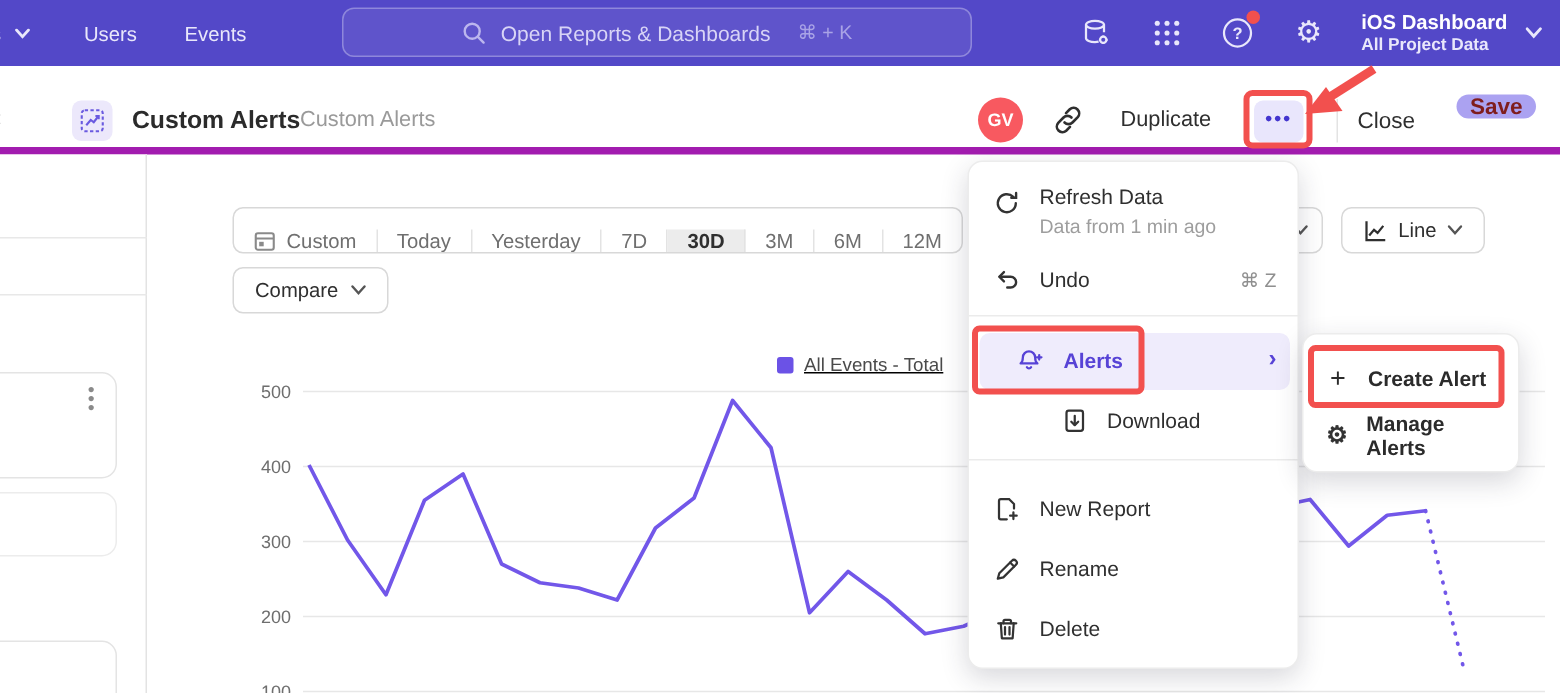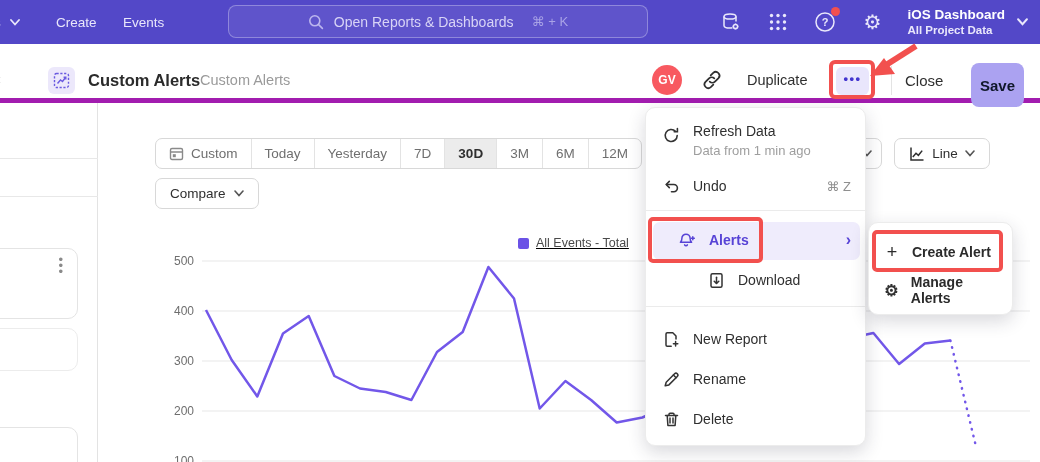--- a/index.html
+++ b/index.html
@@ -31,35 +31,35 @@
   .report-icon { position:absolute; left:48px; top:23px; width:27px; height:27px; border-radius:6px; background:#ece8fb; display:flex; align-items:center; justify-content:center; color:#6a5ae0; }
   .page-title { position:absolute; left:88px; top:20px; font-size:16.5px; font-weight:700; color:#2b2b2b; line-height:33px; }
   .breadcrumb { position:absolute; left:200px; top:20px; font-size:14.5px; color:#9a9a9a; line-height:33px; }
   .avatar { position:absolute; left:652px; top:21px; width:30px; height:30px; border-radius:50%; background:#f85960; color:#fff; font-size:12px; font-weight:700; display:flex; align-items:center; justify-content:center; cursor:pointer; }
   .link-btn { position:absolute; left:701px; top:25px; width:22px; height:22px; color:#2f2f2f; cursor:pointer; }
   .dup-btn { position:absolute; left:747px; top:20px; font-size:14.5px; font-weight:500; color:#2f2f2f; line-height:33px; cursor:pointer; }
   .more-btn { position:absolute; left:836px; top:23px; width:33px; height:28px; border-radius:6px; background:#e9e6fc; color:#4335cf; display:flex; align-items:center; justify-content:center; cursor:pointer; }
   .more-btn .dots { font-size:13px; letter-spacing:1.5px; font-weight:700; line-height:10px; margin-top:-4px; }
   .hdr-divider { position:absolute; left:891px; top:22px; width:1px; height:29px; background:#e3e3e3; }
   .close-btn { position:absolute; left:905px; top:20px; font-size:15px; font-weight:500; color:#2f2f2f; line-height:33px; cursor:pointer; }
-  .save-btn { position:absolute; left:971px; top:19px; width:53px; height:44px; border-radius:8px; background:#aba2f1; color:#0f172a; font-size:15px; font-weight:600; border:none; display:flex; align-items:center; justify-content:center; }
+  .save-btn { position:absolute; left:971px; top:19px; width:53px; height:16px; border-radius:8px; background:#aba2f1; color:#7f1d1d; font-size:15px; font-weight:600; border:none; display:flex; align-items:center; justify-content:center; }
 
   
   .sidebar { position:absolute; left:0; top:103px; width:98px; height:359px; border-right:1px solid #e3e3e3; background:#fff; }
   .sb-line1 { position:absolute; left:0; top:55px; width:98px; height:1px; background:#e8e8e8; }
   .sb-line2 { position:absolute; left:0; top:93px; width:98px; height:1px; background:#e8e8e8; }
   .sb-card { position:absolute; left:-22px; width:100px; border:1px solid #e4e4e4; border-radius:10px; background:#fff; }
   .sb-card1 { top:145px; height:71px; }
   .sb-card2 { top:225px; height:43px; border-color:#ececec; }
   .sb-card3 { top:324px; height:60px; }
   .kebab { position:absolute; right:14px; top:8px; color:#8a8a8a; font-size:13px; line-height:6px; cursor:pointer; }
   .kebab div { height:6px; }
 
   
-  .range-group { position:absolute; left:155px; top:138px; height:31px; display:flex; border:1px solid #d8d8d8; border-radius:7px; background:#fff; overflow:hidden; }
+  .range-group { position:absolute; left:155px; top:138px; height:31px; display:flex; border:1px solid #d8d8d8; border-radius:7px; background:#fff; overflow:hidden;align-items:flex-end; }
   .range-seg { display:flex; align-items:center; gap:7px; padding:0 13px; font-size:13.5px; color:#6f6f6f; border-right:1px solid #e3e3e3; cursor:pointer; white-space:nowrap; }
   .range-seg:last-child { border-right:none; }
   .range-seg.active { background:#ececec; color:#2f2f2f; font-weight:700; }
   .compare-btn { position:absolute; left:155px; top:178px; height:31px; padding:0 14px; border:1px solid #d8d8d8; border-radius:7px; background:#fff; display:flex; align-items:center; gap:8px; font-size:13.5px; font-weight:500; color:#2f2f2f; cursor:pointer; }
   .hidden-dd { position:absolute; left:838px; top:138px; width:44px; height:31px; border:1px solid #d8d8d8; border-radius:7px; background:#fff; display:flex; align-items:center; justify-content:flex-end; padding-right:9px; color:#444; cursor:pointer; }
   .linetype-btn { position:absolute; left:894px; top:138px; width:96px; height:31px; border:1px solid #d8d8d8; border-radius:7px; background:#fff; display:flex; align-items:center; justify-content:center; gap:7px; font-size:13.5px; font-weight:500; color:#2f2f2f; cursor:pointer; }
 
   
   .legend { position:absolute; left:518px; top:236px; display:flex; align-items:center; gap:7px; cursor:pointer;text-decoration:underline; }
   .legend-swatch { width:11px; height:11px; border-radius:2px; background:#6b52e6; }
@@ -112,21 +112,21 @@
 <div id="app">
 
   <div class="topnav">
     <div class="nav-item nav-trunc">
       <span>s</span>
       <svg class="chev" width="10" height="7" viewBox="0 0 10 7">
           <polyline points="1,1 5,5.5 9,1" fill="none" stroke="#e9e7fb" stroke-width="1.8" stroke-linecap="round"></polyline>
         </svg>
     </div>
     <div class="nav-item nav-users">
-        <span>Create</span>
+        <span>Users</span>
       </div>
     <div class="nav-item nav-events">
         <span>Events</span>
       </div>
 
     <div class="searchbar">
       <svg width="16" height="16" viewBox="0 0 16 16">
           <circle cx="6.8" cy="6.8" r="5" fill="none" stroke="#bcb6ee" stroke-width="1.6"></circle>
           <line x1="10.6" y1="10.6" x2="14.4" y2="14.4" stroke="#bcb6ee" stroke-width="1.6" stroke-linecap="round"></line>
         </svg>

